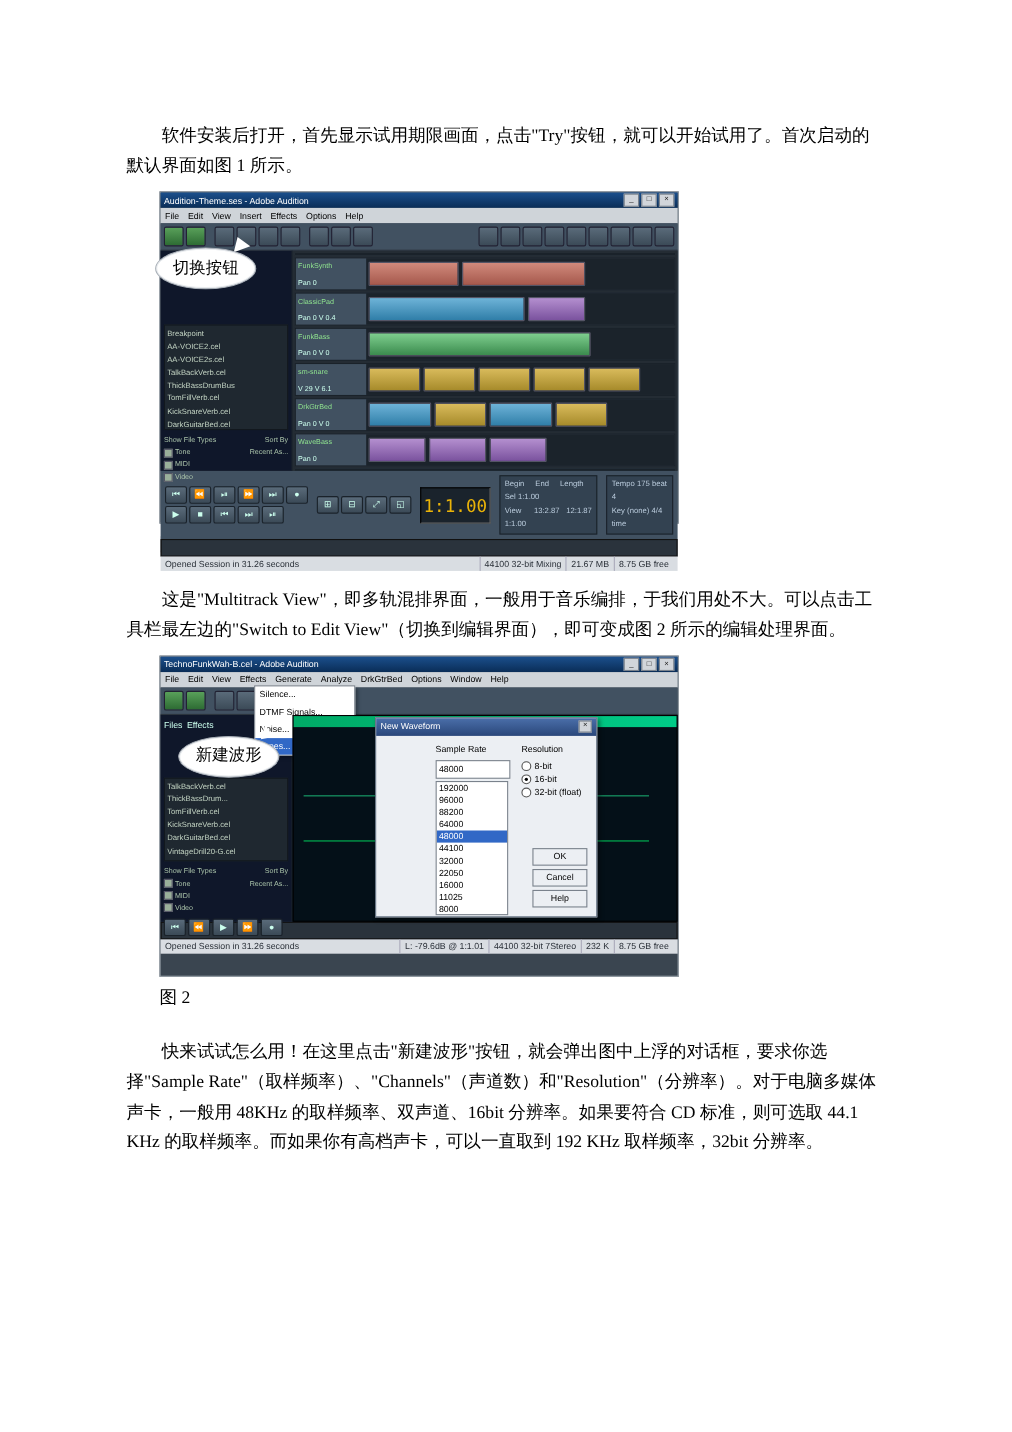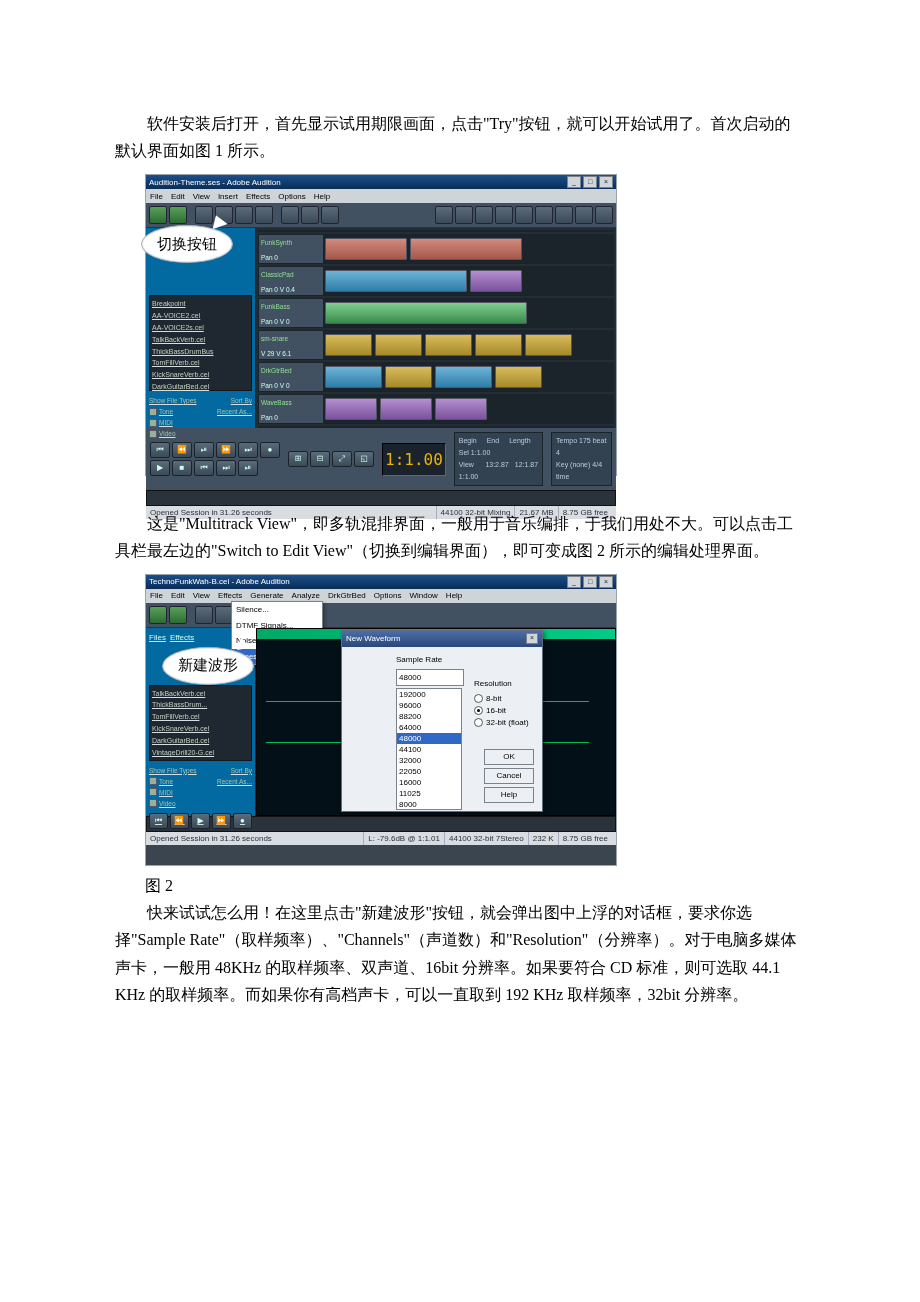--- a/index.html
+++ b/index.html
@@ -15,21 +15,21 @@
     min-height: 1302px;
     box-sizing: border-box;
     padding: 110px 115px 60px 115px;
     background: #fff;
   }
   p.body-text {
     margin: 0 0 10px 0;
     text-indent: 2em;
   }
   .figure-label {
-    margin: 6px 0 0 30px;
+    margin: 6px 0 22px 30px;
   }
 
   
   .shot {
     position: relative;
     margin: 6px 0 6px 30px;
     border: 1px solid #9aa3ab;
     background: #3a4550;
     font-family: Tahoma, Arial, sans-serif;
     font-size: 8px;
@@ -80,26 +80,25 @@
     border-radius: 2px;
   }
   .tbtn.green { background: linear-gradient(#59a05a, #2d6b33); }
   .tbtn.sep { background: transparent; border: none; width: 4px; }
   .main-row {
     display: flex;
     height: 200px;
     background: #2f3b45;
   }
   .left-panel {
-    width: 110px;
-    background: #0369a1;
+    width: 120px;
+    background: #0f172a;
     border-right: 1px solid #1c242c;
     padding: 3px;
     box-sizing: border-box;
-    text-decoration: underline;
   }
   .tab-labels {
     display: flex;
     gap: 4px;
     margin-bottom: 2px;
     color: #cfe;
   }
   .file-list {
     background: #1f2830;
     border: 1px solid #12181e;
@@ -256,21 +255,21 @@
   .group-label{font-size:8px;color:#000;margin-bottom:2px;}
   .rate-col{width:70px;padding-left:48px;}
   .rate-input{width:62px;border:1px solid #7a828c;background:#fff;padding:1px 2px;font-size:8px;color:#000;}
   .rate-list{width:64px;height:120px;border:1px solid #7a828c;background:#fff;overflow:hidden;margin-top:2px;}
   .rate-list div{padding:0 2px;font-size:8px;color:#000;line-height:11px;}
   .rate-list div.hl{background:#3168c6;color:#fff;}
   .ch-col{width:50px;}
   .radio-row{display:flex;align-items:center;gap:3px;line-height:12px;}
   .radio{width:7px;height:7px;border-radius:50%;border:1px solid #555;background:#fff;display:inline-flex;align-items:center;justify-content:center;}
   .radio.sel::after{content:"";width:3px;height:3px;border-radius:50%;background:#000;}
-  .res-col{width:55px;margin-top:24px;}
+  .res-col{width:55px;}
   .dlg-btns{position:absolute;right:8px;bottom:8px;display:flex;flex-direction:column;gap:3px;margin-top:48px;}
   .dlg-btn{width:48px;height:14px;background:#eceff3;border:1px solid #7a828c;font-size:8px;text-align:center;line-height:13px;color:#000;}
 </style>
 </head>
 <body>
 
 <div class="page">
 
   <p class="body-text">软件安装后打开，首先显示试用期限画面，点击"Try"按钮，就可以开始试用了。首次启动的默认界面如图 1 所示。</p>
 

